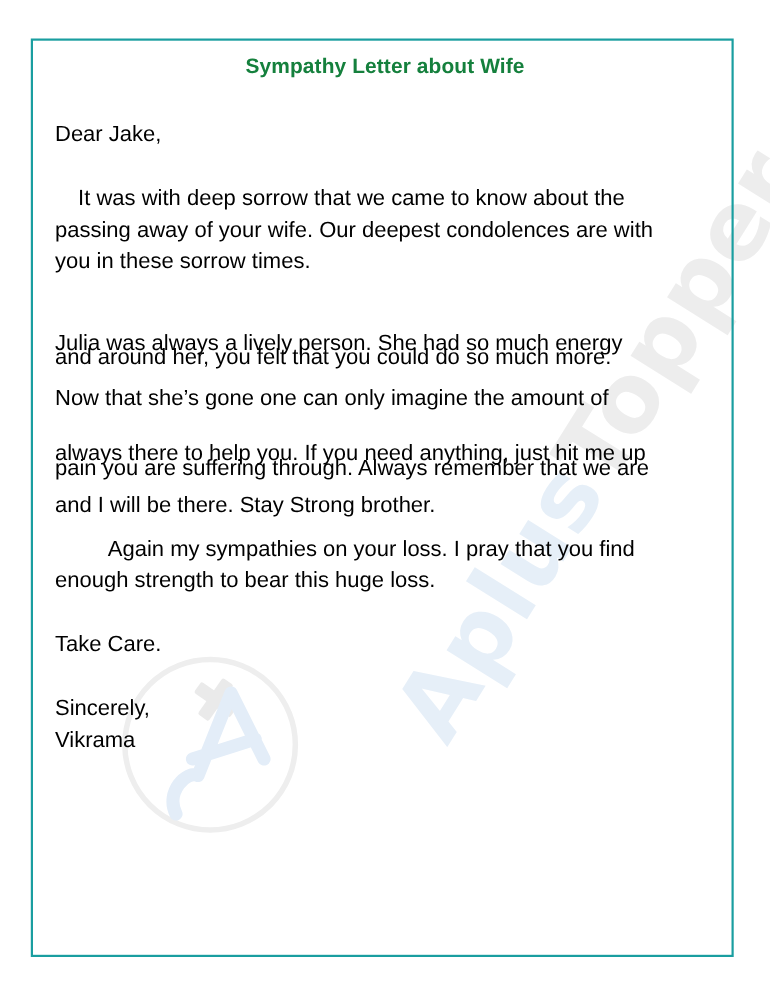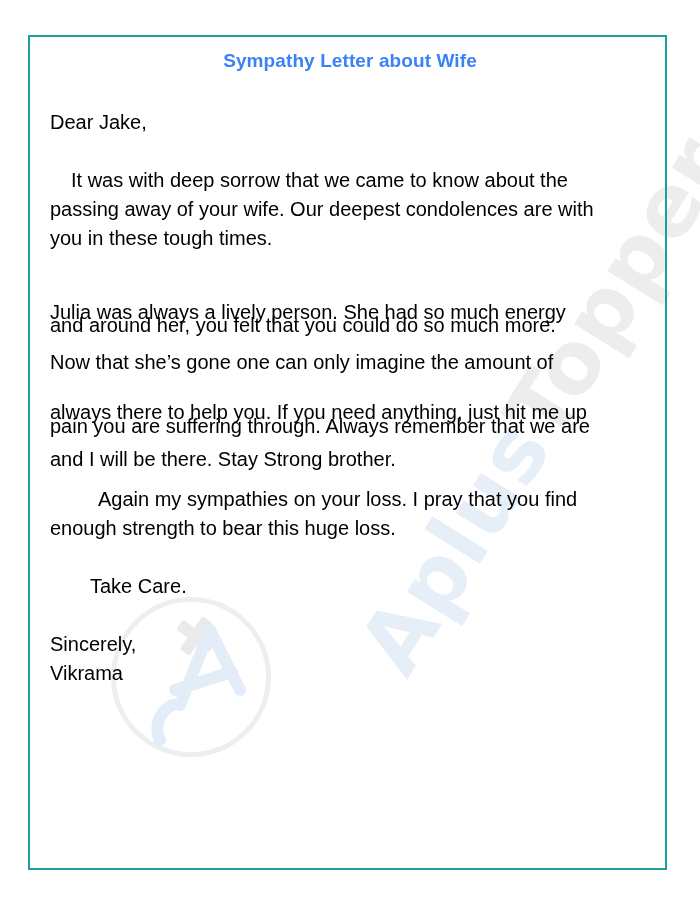--- a/index.html
+++ b/index.html
@@ -59,21 +59,21 @@
     .wm-topper { color: #ededed; }
     .title {
       position: absolute;
       left: 0;
       top: 50px;
       width: 700px;
       text-align: center;
       font-size: 19px;
       font-weight: bold;
       letter-spacing: 0.1px;
-      color: #3b82f6;
+      color: #15803d;
     }
     .line {
       position: absolute;
       left: 50px;
       white-space: nowrap;
       font-size: 20px;
       line-height: 29px;
       color: #000000;
     }
   </style>
@@ -98,32 +98,32 @@
 
 <div class="page-frame"></div>
 
 <div class="title">Sympathy Letter about Wife</div>
 
 <div class="line" style="top:108px;">Dear Jake,</div>
 
 <div>
   <div class="line" style="top:166px;margin-left:21px;">It was with deep sorrow that we came to know about the</div>
   <div class="line" style="top:195px;">passing away of your wife. Our deepest condolences are with</div>
-  <div class="line" style="top:224px;">you in these tough times.</div>
+  <div class="line" style="top:224px;">you in these sorrow times.</div>
 </div>
 
 <div>
   <div class="line" style="top:298px;">Julia was always a lively person. She had so much energy</div>
   <div class="line" style="top:311px;">and around her, you felt that you could do so much more.</div>
   <div class="line" style="top:348px;">Now that she’s gone one can only imagine the amount of</div>
   <div class="line" style="top:369px;margin-top:43px;">pain you are suffering through. Always remember that we are</div>
   <div class="line" style="top:398px;">always there to help you. If you need anything, just hit me up</div>
   <div class="line" style="top:427px;margin-top:18px;">and I will be there. Stay Strong brother.</div>
 </div>
 
 <div>
   <div class="line" style="top:485px;margin-left:48px;">Again my sympathies on your loss. I pray that you find</div>
   <div class="line" style="top:514px;">enough strength to bear this huge loss.</div>
 </div>
 
-<div class="line" style="top:572px;margin-left:40px;">Take Care.</div>
+<div class="line" style="top:572px;">Take Care.</div>
 <div class="line" style="top:630px;">Sincerely,</div>
 <div class="line" style="top:659px;">Vikrama</div>
 
 </body></html>

